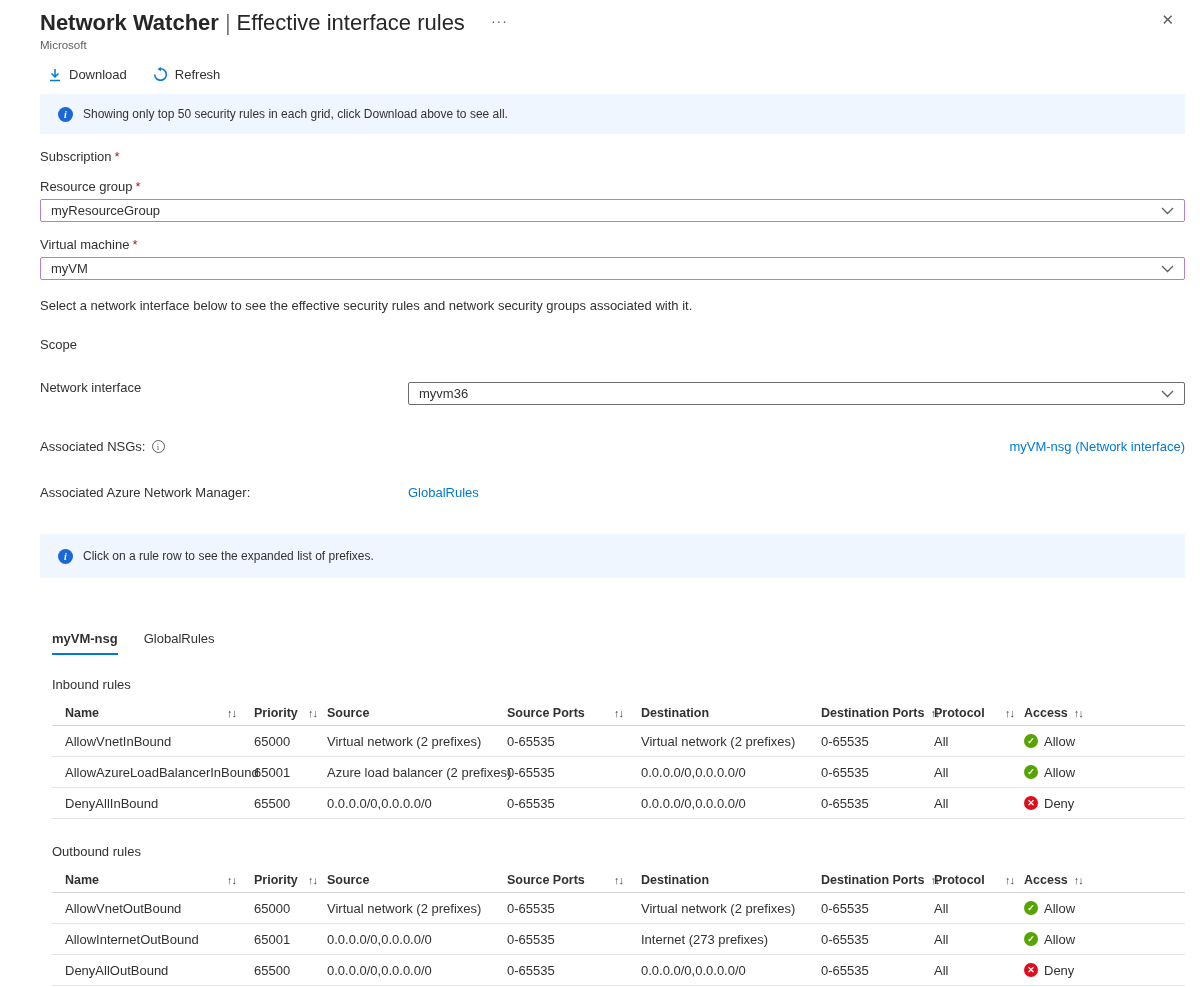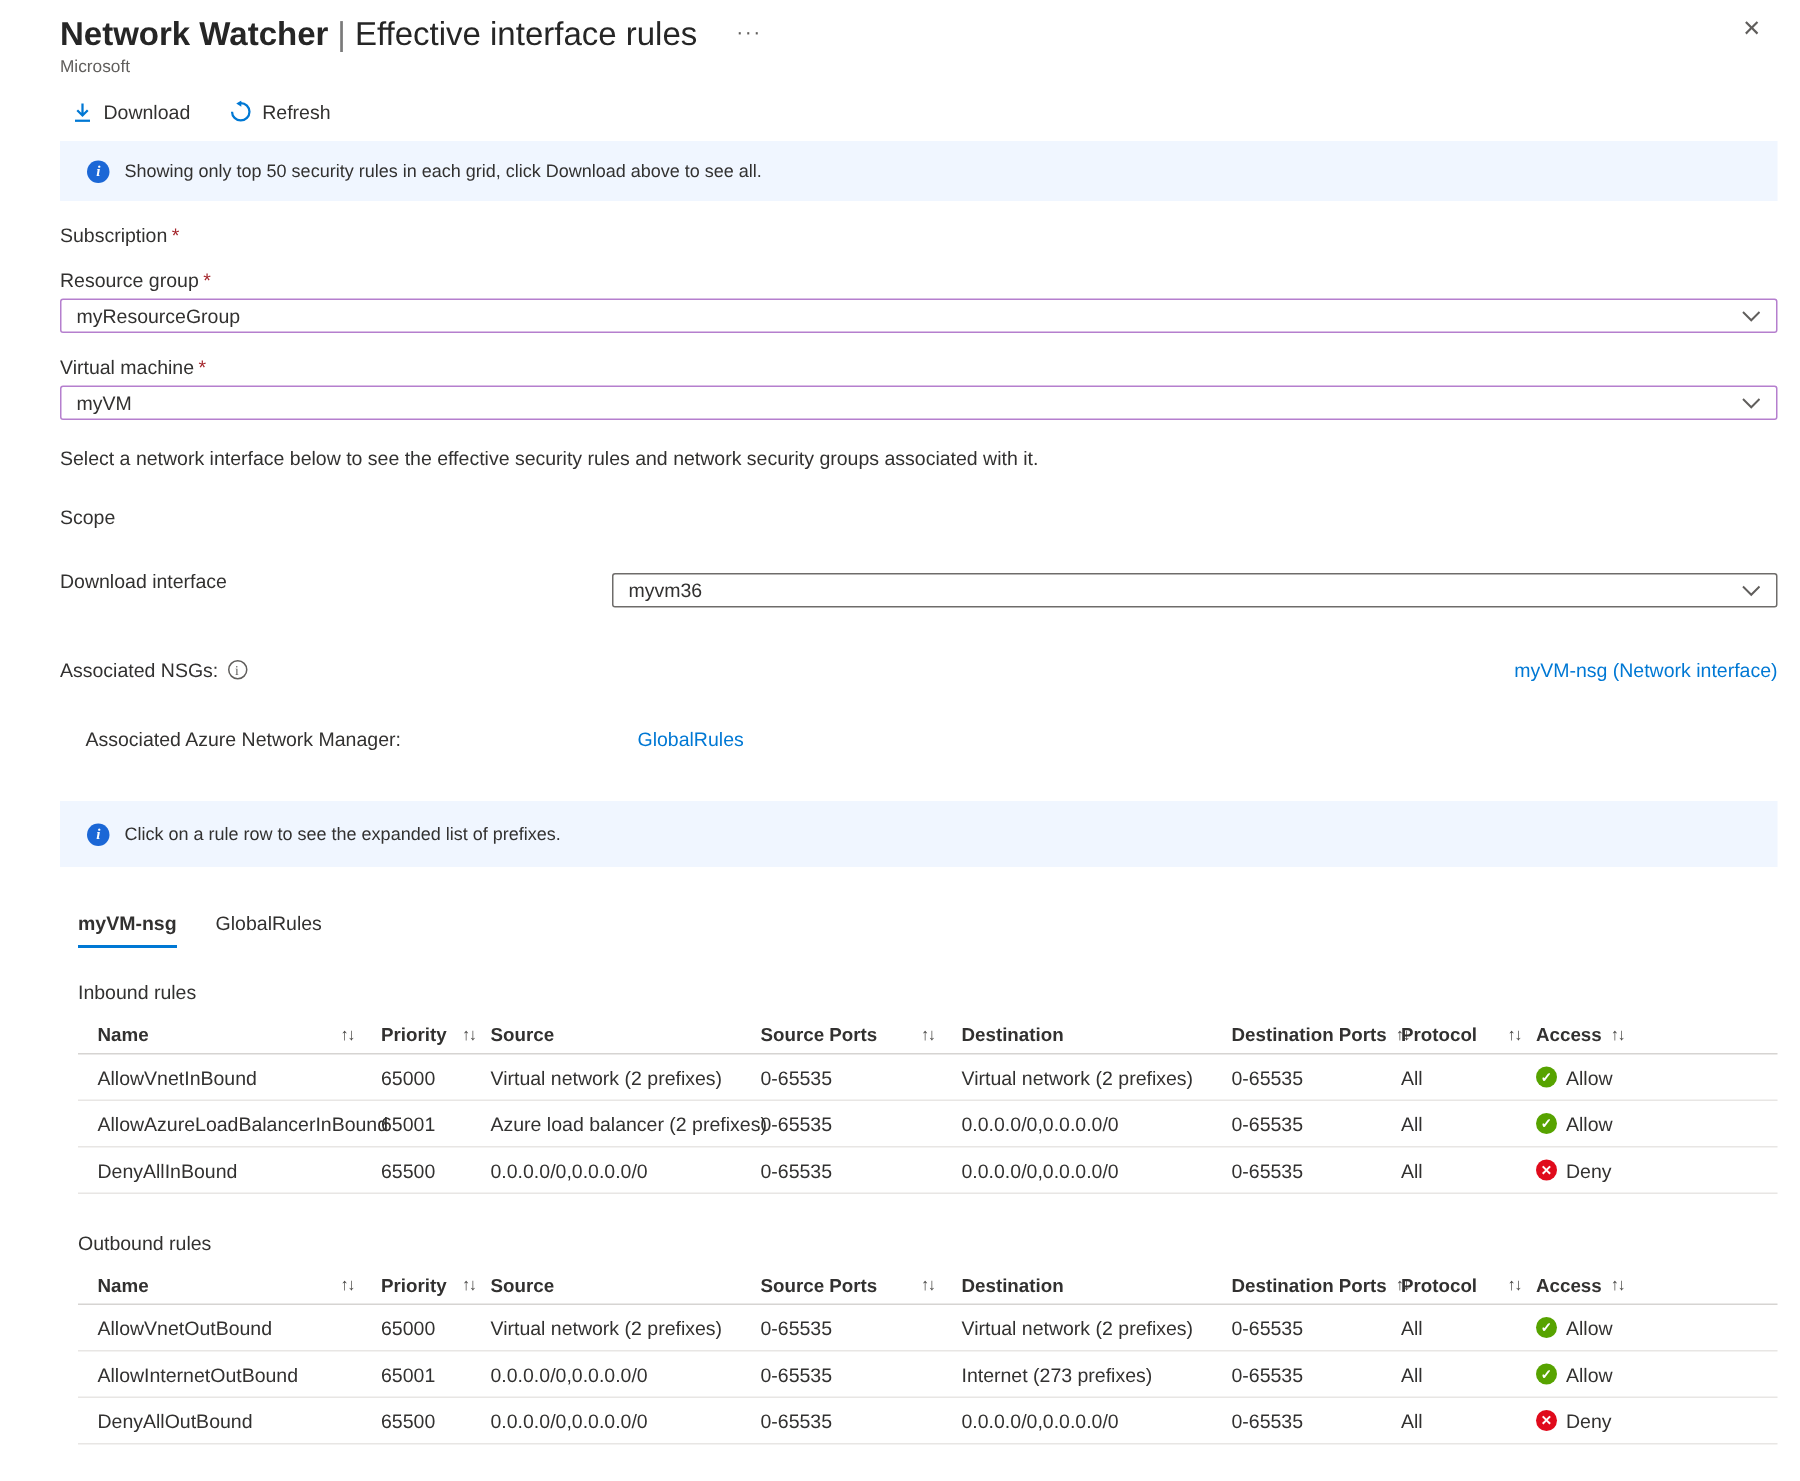--- a/index.html
+++ b/index.html
@@ -44,31 +44,31 @@
   }
   .dd.changed { border-color:#b57fce; }
   .dd .chev { display:flex; align-items:center; }
 
   .helper { margin:18px 15px 0 40px; font-size:13px; color:#323130; }
 
   .kv-grid { margin:0 15px 0 40px; }
   .kv-row { display:grid; grid-template-columns:368px 1fr; align-items:center; }
   .kv-row .k { font-size:13px; color:#323130; display:flex; align-items:center; gap:6px; }
   .kv-row .v { font-size:13px; }
-  .mt24 { margin-top:24px; } .mt18 { margin-top:18px; } .mt32 { margin-top:34px;text-align:right; } .mt30 { margin-top:31px;margin-left:17px; }
+  .mt24 { margin-top:24px; } .mt18 { margin-top:18px; } .mt32 { margin-top:34px;text-align:right; } .mt30 { margin-top:31px; }
   .link { color:#0078d4; text-decoration:none; cursor:pointer; }
   .info-outline {
     width:13px; height:13px; border-radius:50%; border:1px solid #605e5c; color:#605e5c;
     font-size:9px; display:inline-flex; align-items:center; justify-content:center;
     font-family:"Liberation Serif", serif; cursor:pointer;
   }
   .dd.slim { margin-top:12px; }
 
   .tabs { display:flex; gap:26px; margin:30px 0 0 52px; }
-  .tab { font-size:13px; padding-bottom:7px; cursor:pointer; color:#323130; }
+  .tab { font-size:13px; padding-bottom:7px; cursor:pointer; color:#323130;margin-top:23px; }
   .tab.active { font-weight:700; border-bottom:2.5px solid #0078d4; }
 
   .section-title { margin:22px 0 0 52px; font-size:13px; color:#323130; }
 
   .rules-table { margin:9px 15px 0 52px; width:1133px; }
   .trow {
     display:grid;
     grid-template-columns:198px 73px 180px 134px 180px 113px 90px 165px;
     align-items:center;
   }
@@ -160,21 +160,21 @@
 </div>
 
 <div class="helper">Select a network interface below to see the effective security rules and network security groups associated with it.</div>
 
 <div class="kv-grid">
   <div class="kv-row mt24">
     <div class="k">Scope</div>
   </div>
 
   <div class="kv-row mt18">
-    <div class="k">Download interface</div>
+    <div class="k">Network interface</div>
     <div class="v">
       <div class="dd slim">
         <span>myvm36</span>
         <span class="chev">
             <svg width="13" height="8" viewBox="0 0 13 8">
               <path d="M1 1 L6.5 6.5 L12 1" stroke="#605e5c" stroke-width="1.3" fill="none"></path>
             </svg>
           </span>
       </div>
     </div>

